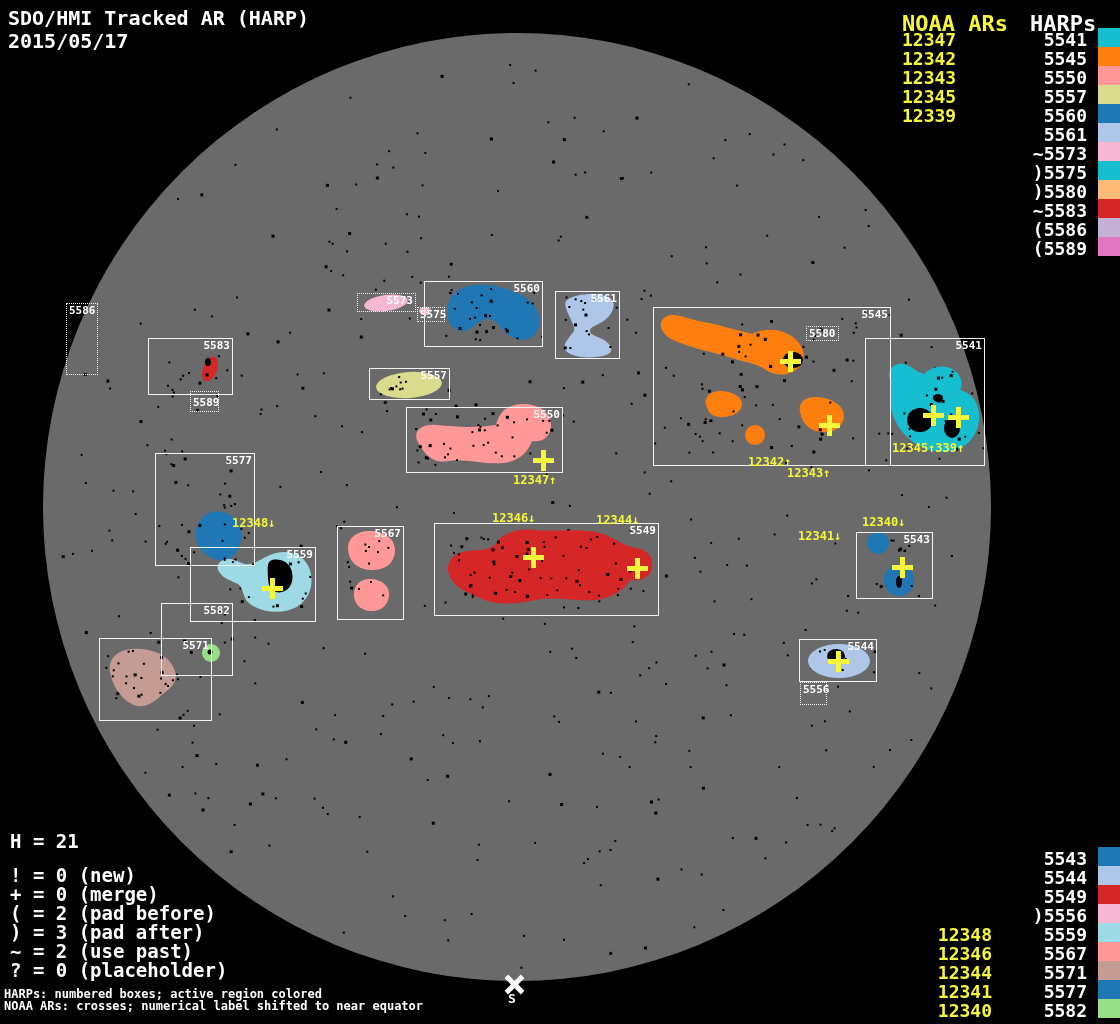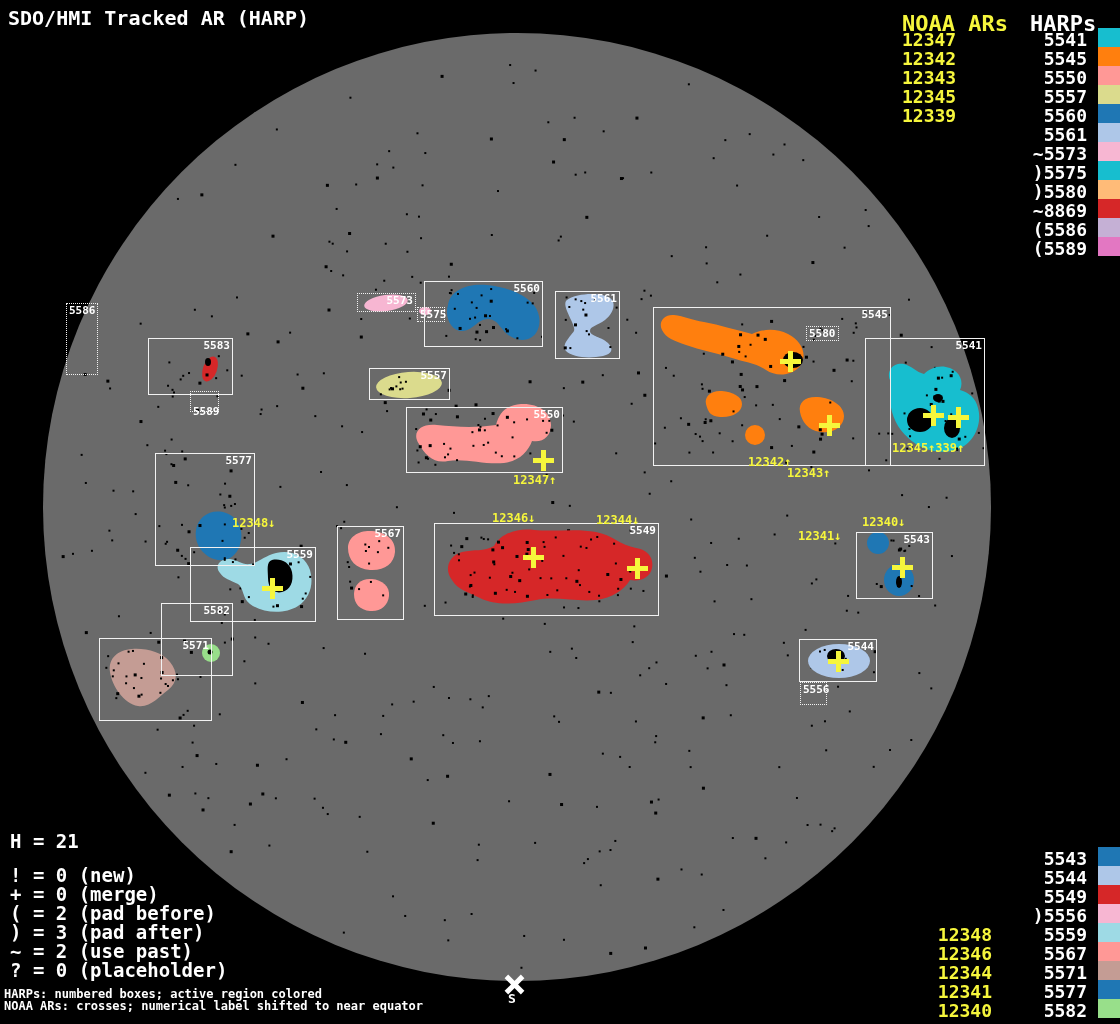--- a/index.html
+++ b/index.html
@@ -836,21 +836,21 @@
   </svg>
 
   <div id="boxes-layer">
       <div class="harp-box dotted" style="left: 66px; top: 303px; width: 32px; height: 72px;">
         <div class="blabel" style="left: 2px; top: 1px;">5586</div>
       </div>
       <div class="harp-box" style="left: 148px; top: 338px; width: 85px; height: 57px;">
         <div class="blabel" style="right: 2px; top: 1px;">5583</div>
       </div>
       <div class="harp-box dotted" style="left: 190px; top: 391px; width: 29px; height: 21px;">
-        <div class="blabel" style="left: 2px; top: 14px;">5589</div>
+        <div class="blabel" style="left: 2px; top: 5px;">5589</div>
       </div>
       <div class="harp-box dotted" style="left: 357px; top: 293px; width: 59px; height: 19px;">
         <div class="blabel" style="right: 2px; top: 1px;">5573</div>
       </div>
       <div class="harp-box dotted" style="left: 417px; top: 307px; width: 28px; height: 15px;">
         <div class="blabel" style="left: 2px; top: 1px;">5575</div>
       </div>
       <div class="harp-box" style="left: 424px; top: 281px; width: 119px; height: 66px;">
         <div class="blabel" style="right: 2px; top: 1px;">5560</div>
       </div>
@@ -917,20 +917,21 @@
       <div class="noaa-label yellow" style="left: 596px; top: 514px;">12344↓</div>
       <div class="noaa-label yellow" style="left: 748px; top: 456px;">12342↑</div>
       <div class="noaa-label yellow" style="left: 787px; top: 467px; text-align: right;">12343↑</div>
       <div class="noaa-label yellow" style="left: 892px; top: 442px;">12345↑339↑</div>
       <div class="noaa-label yellow" style="left: 862px; top: 516px;">12340↓</div>
       <div class="noaa-label yellow" style="left: 798px; top: 530px;">12341↓</div>
     </div>
 
   <div class="abs title-block">
     <div>SDO/HMI Tracked AR (HARP)</div>
+    <div>2015/05/17</div>
   </div>
 
   <div class="abs hdr yellow" style="left:902px;top:11px;">NOAA ARs</div>
   <div class="abs hdr" style="left:1030px;top:11px;">HARPs</div>
 
   <div class="abs col yellow" id="noaa-top" style="left:902px;top:30px;">
       <div>12347</div>
       <div>12342</div>
       <div>12343</div>
       <div>12345</div>
@@ -939,21 +940,21 @@
   <div class="abs col right" id="harps-top" style="right:33px;top:30px;">
       <div>5541</div>
       <div>5545</div>
       <div>5550</div>
       <div>5557</div>
       <div>5560</div>
       <div>5561</div>
       <div>~5573</div>
       <div>)5575</div>
       <div>)5580</div>
-      <div>~8869</div>
+      <div>~5583</div>
       <div>(5586</div>
       <div>(5589</div>
     </div>
   <div class="abs swcol" id="swatch-top" style="left:1098px;top:28px;">
       <div style="background: rgb(23, 190, 207);"></div>
       <div style="background: rgb(255, 127, 14);"></div>
       <div style="background: rgb(255, 152, 150);"></div>
       <div style="background: rgb(219, 219, 141);"></div>
       <div style="background: rgb(31, 119, 180);"></div>
       <div style="background: rgb(174, 199, 232);"></div>

